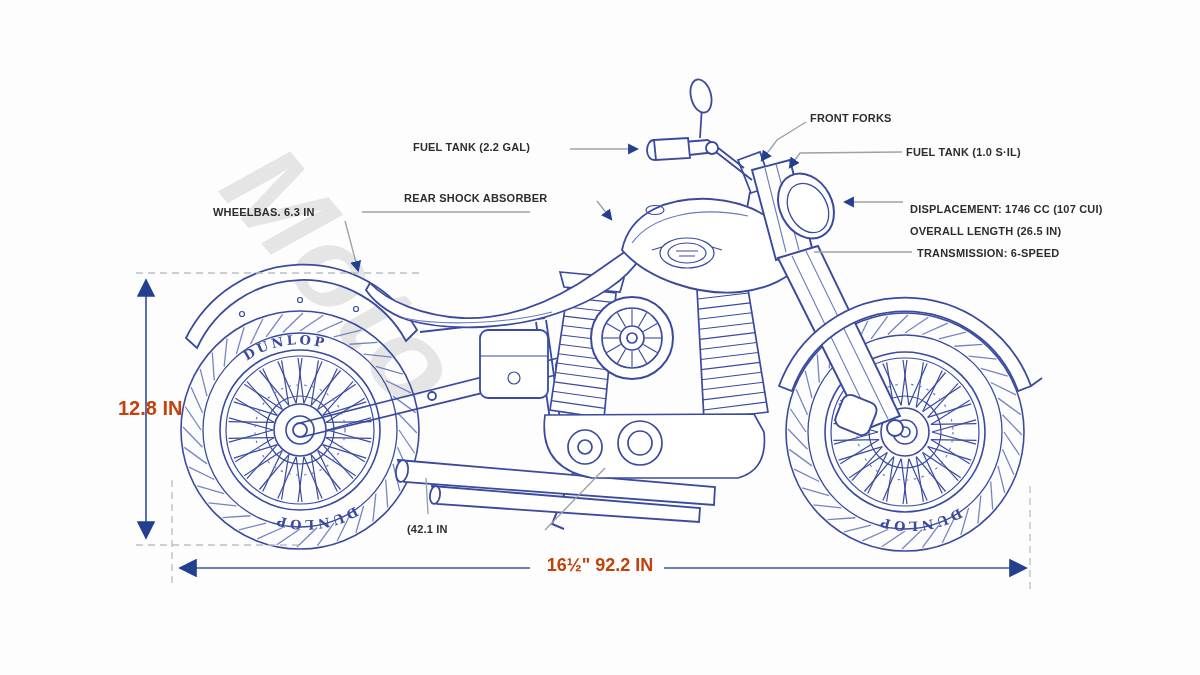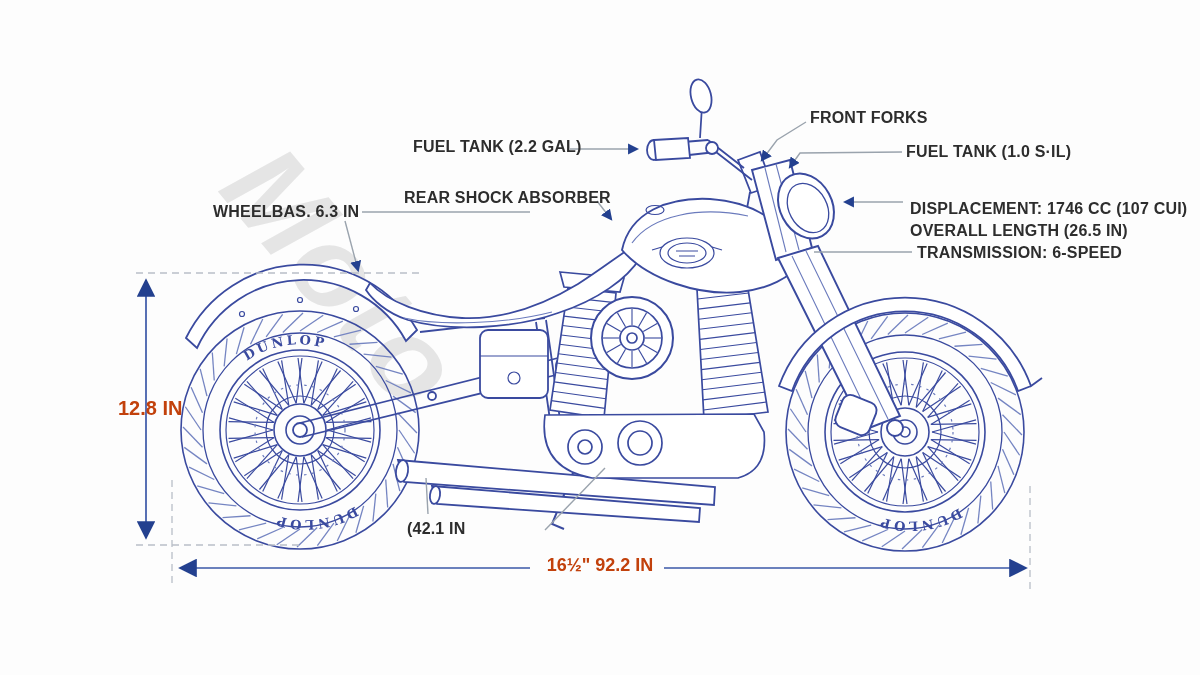--- a/index.html
+++ b/index.html
@@ -3,21 +3,21 @@
 <meta charset="utf-8">
 <style>
   html,body{margin:0;padding:0;background:#ffffff;}
   #stage{position:relative;width:1200px;height:675px;background:#fdfdfd;overflow:hidden;
          font-family:"Liberation Sans", sans-serif;}
   #watermark{position:absolute;left:300px;top:120px;z-index:1;
              font-size:118px;font-weight:bold;font-style:italic;
              color:#c9c9c9;opacity:.45;transform:rotate(50deg);transform-origin:left top;
              letter-spacing:4px;pointer-events:none;}
   svg.bp{position:absolute;left:0;top:0;z-index:2;}
-  .lbl{position:absolute;z-index:3;color:#2d2d2d;font-size:16px;font-weight:600;
+  .lbl{position:absolute;z-index:3;color:#2d2d2d;font-size:11px;font-weight:600;
        letter-spacing:.2px;white-space:nowrap;line-height:22px;}
   .dim{position:absolute;z-index:3;color:#c2410c;font-weight:600;white-space:nowrap;}
   .dunlop{font-family:"DejaVu Serif", serif;font-weight:bold;font-size:13px;letter-spacing:3px;}
 </style>
 </head>
 <body>
 
 <div id="stage">
 
   <div id="watermark">Moto</div>

